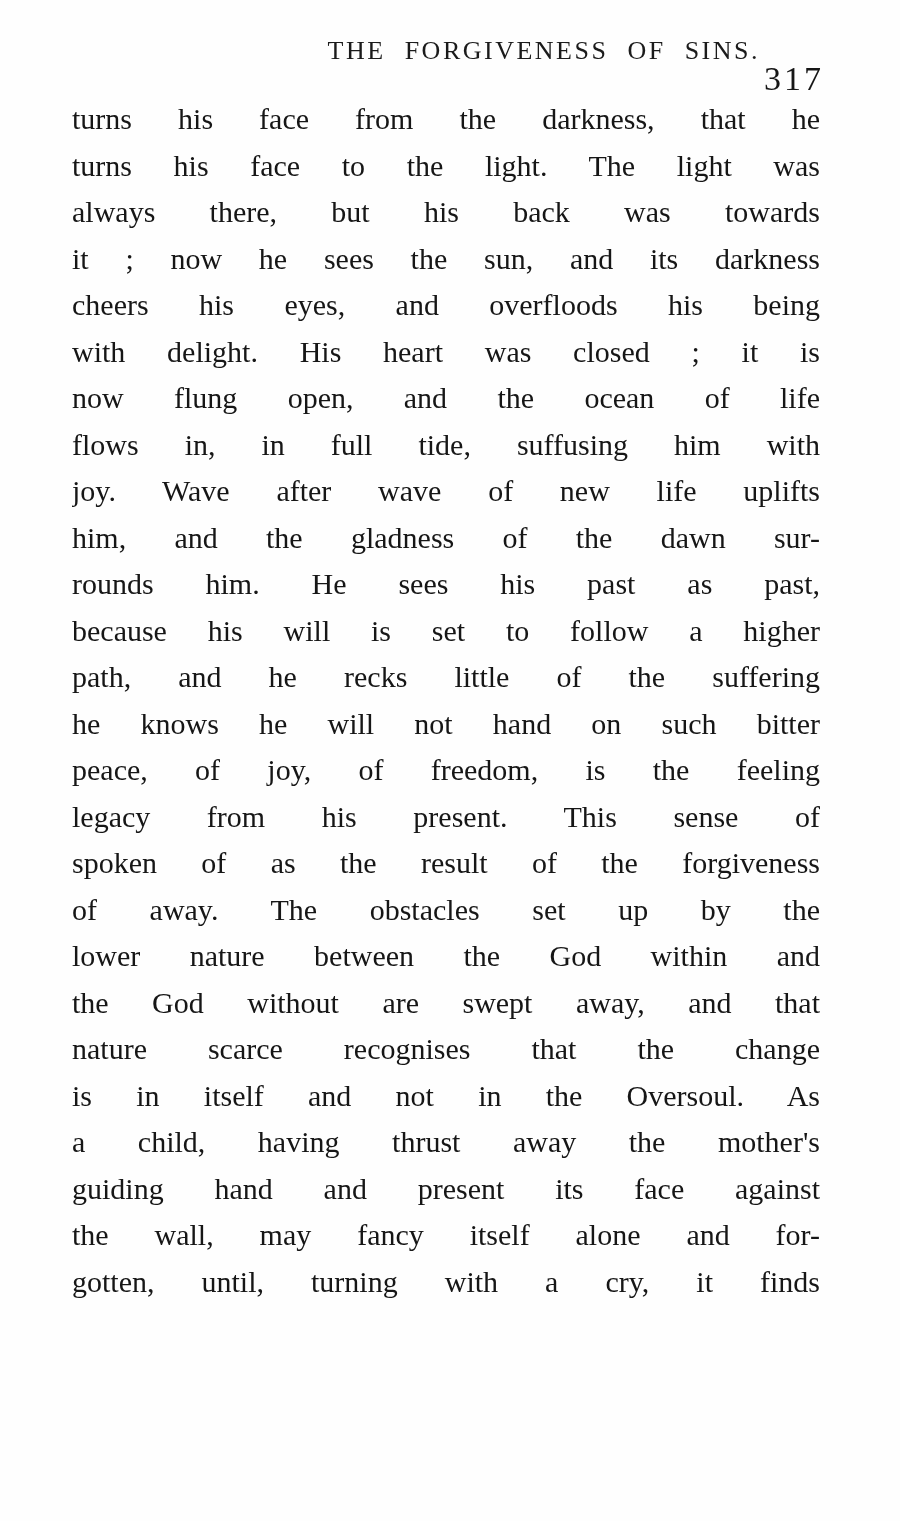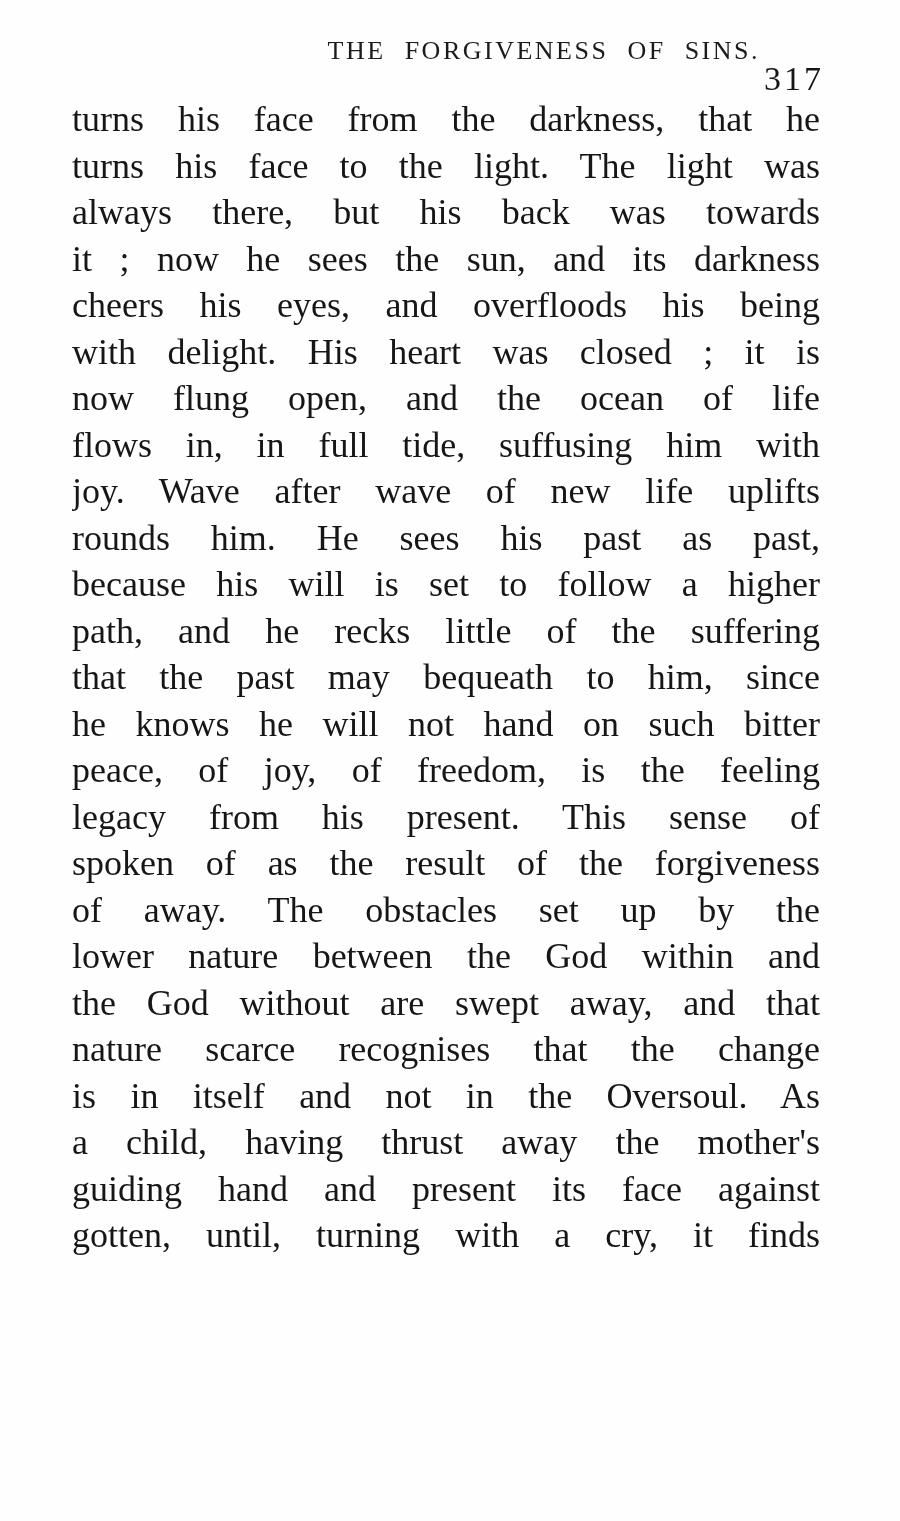--- a/index.html
+++ b/index.html
@@ -45,21 +45,21 @@
     margin-top: 28px;
   }
   .body-text {
     margin-top: 22px;
   }
   .bodyline {
     height: 46.5px;
     line-height: 46.5px;
     overflow: hidden;
     text-align: justify;
-    font-size: 36px;
+    font-size: 30px;
     word-spacing: 2px;
     color: #161616;
   }
   
   .bodyline::after {
     content: "";
     display: inline-block;
     width: 100%;
     height: 0;
   }
@@ -75,30 +75,31 @@
   <div class="body-text">
       <div class="bodyline">turns his face from the darkness, that he</div>
       <div class="bodyline">turns his face to the light.  The light was</div>
       <div class="bodyline">always there, but his back was towards</div>
       <div class="bodyline">it ; now he sees the sun, and its darkness</div>
       <div class="bodyline">cheers his eyes, and overfloods his being</div>
       <div class="bodyline">with delight.  His heart was closed ; it is</div>
       <div class="bodyline">now flung open, and the ocean of life</div>
       <div class="bodyline">flows in, in full tide, suffusing him with</div>
       <div class="bodyline">joy.  Wave after wave of new life uplifts</div>
+      <div class="bodyline">him, and the gladness of the dawn sur-</div>
       <div class="bodyline">rounds him.  He sees his past as past,</div>
       <div class="bodyline">because his will is set to follow a higher</div>
       <div class="bodyline">path, and he recks little of the suffering</div>
-      <div class="bodyline">that the past may bequeath to him, since</div>
       <div class="bodyline">he knows he will not hand on such bitter</div>
       <div class="bodyline">peace, of joy, of freedom, is the feeling</div>
       <div class="bodyline">legacy from his present.  This sense of</div>
       <div class="bodyline">spoken of as the result of the forgiveness</div>
       <div class="bodyline">of away.  The obstacles set up by the</div>
       <div class="bodyline">lower nature between the God within and</div>
       <div class="bodyline">the God without are swept away, and that</div>
       <div class="bodyline">nature scarce recognises that the change</div>
       <div class="bodyline">is in itself and not in the Oversoul.  As</div>
       <div class="bodyline">a child, having thrust away the mother's</div>
       <div class="bodyline">guiding hand and present its face against</div>
+      <div class="bodyline">the wall, may fancy itself alone and for-</div>
       <div class="bodyline">gotten, until, turning with a cry, it finds</div>
     </div>
 </div>
 
 </body></html>

